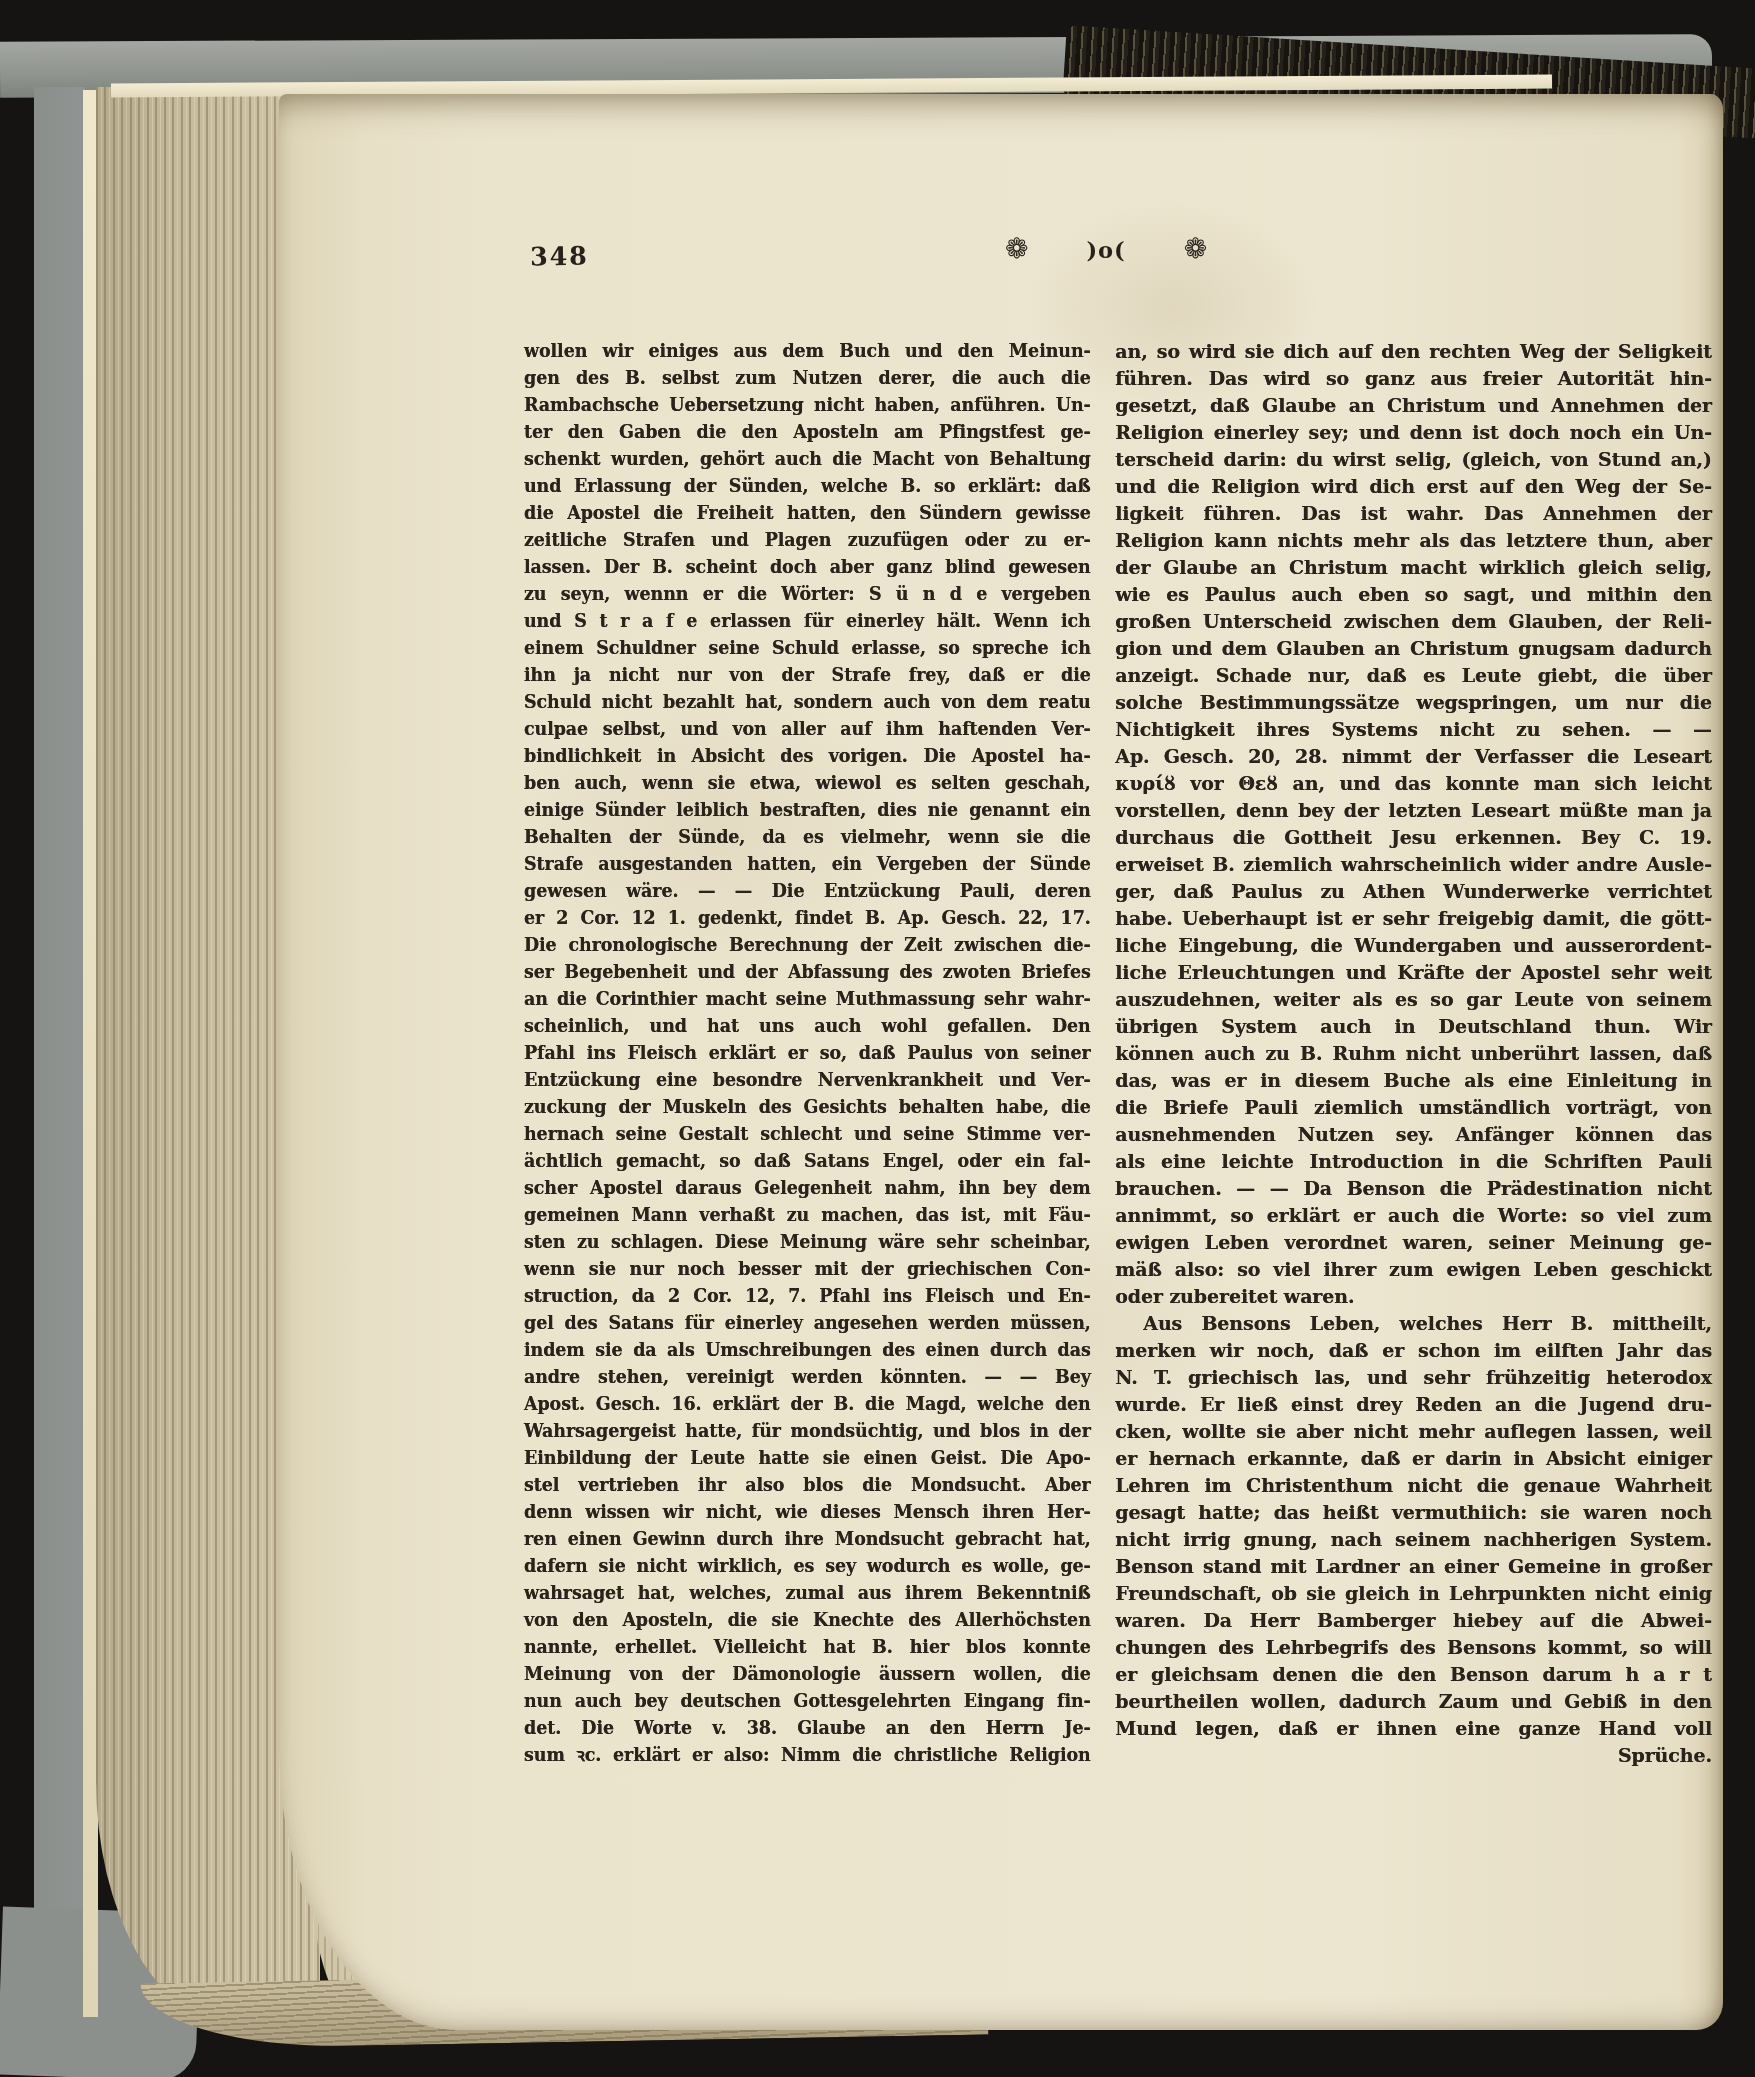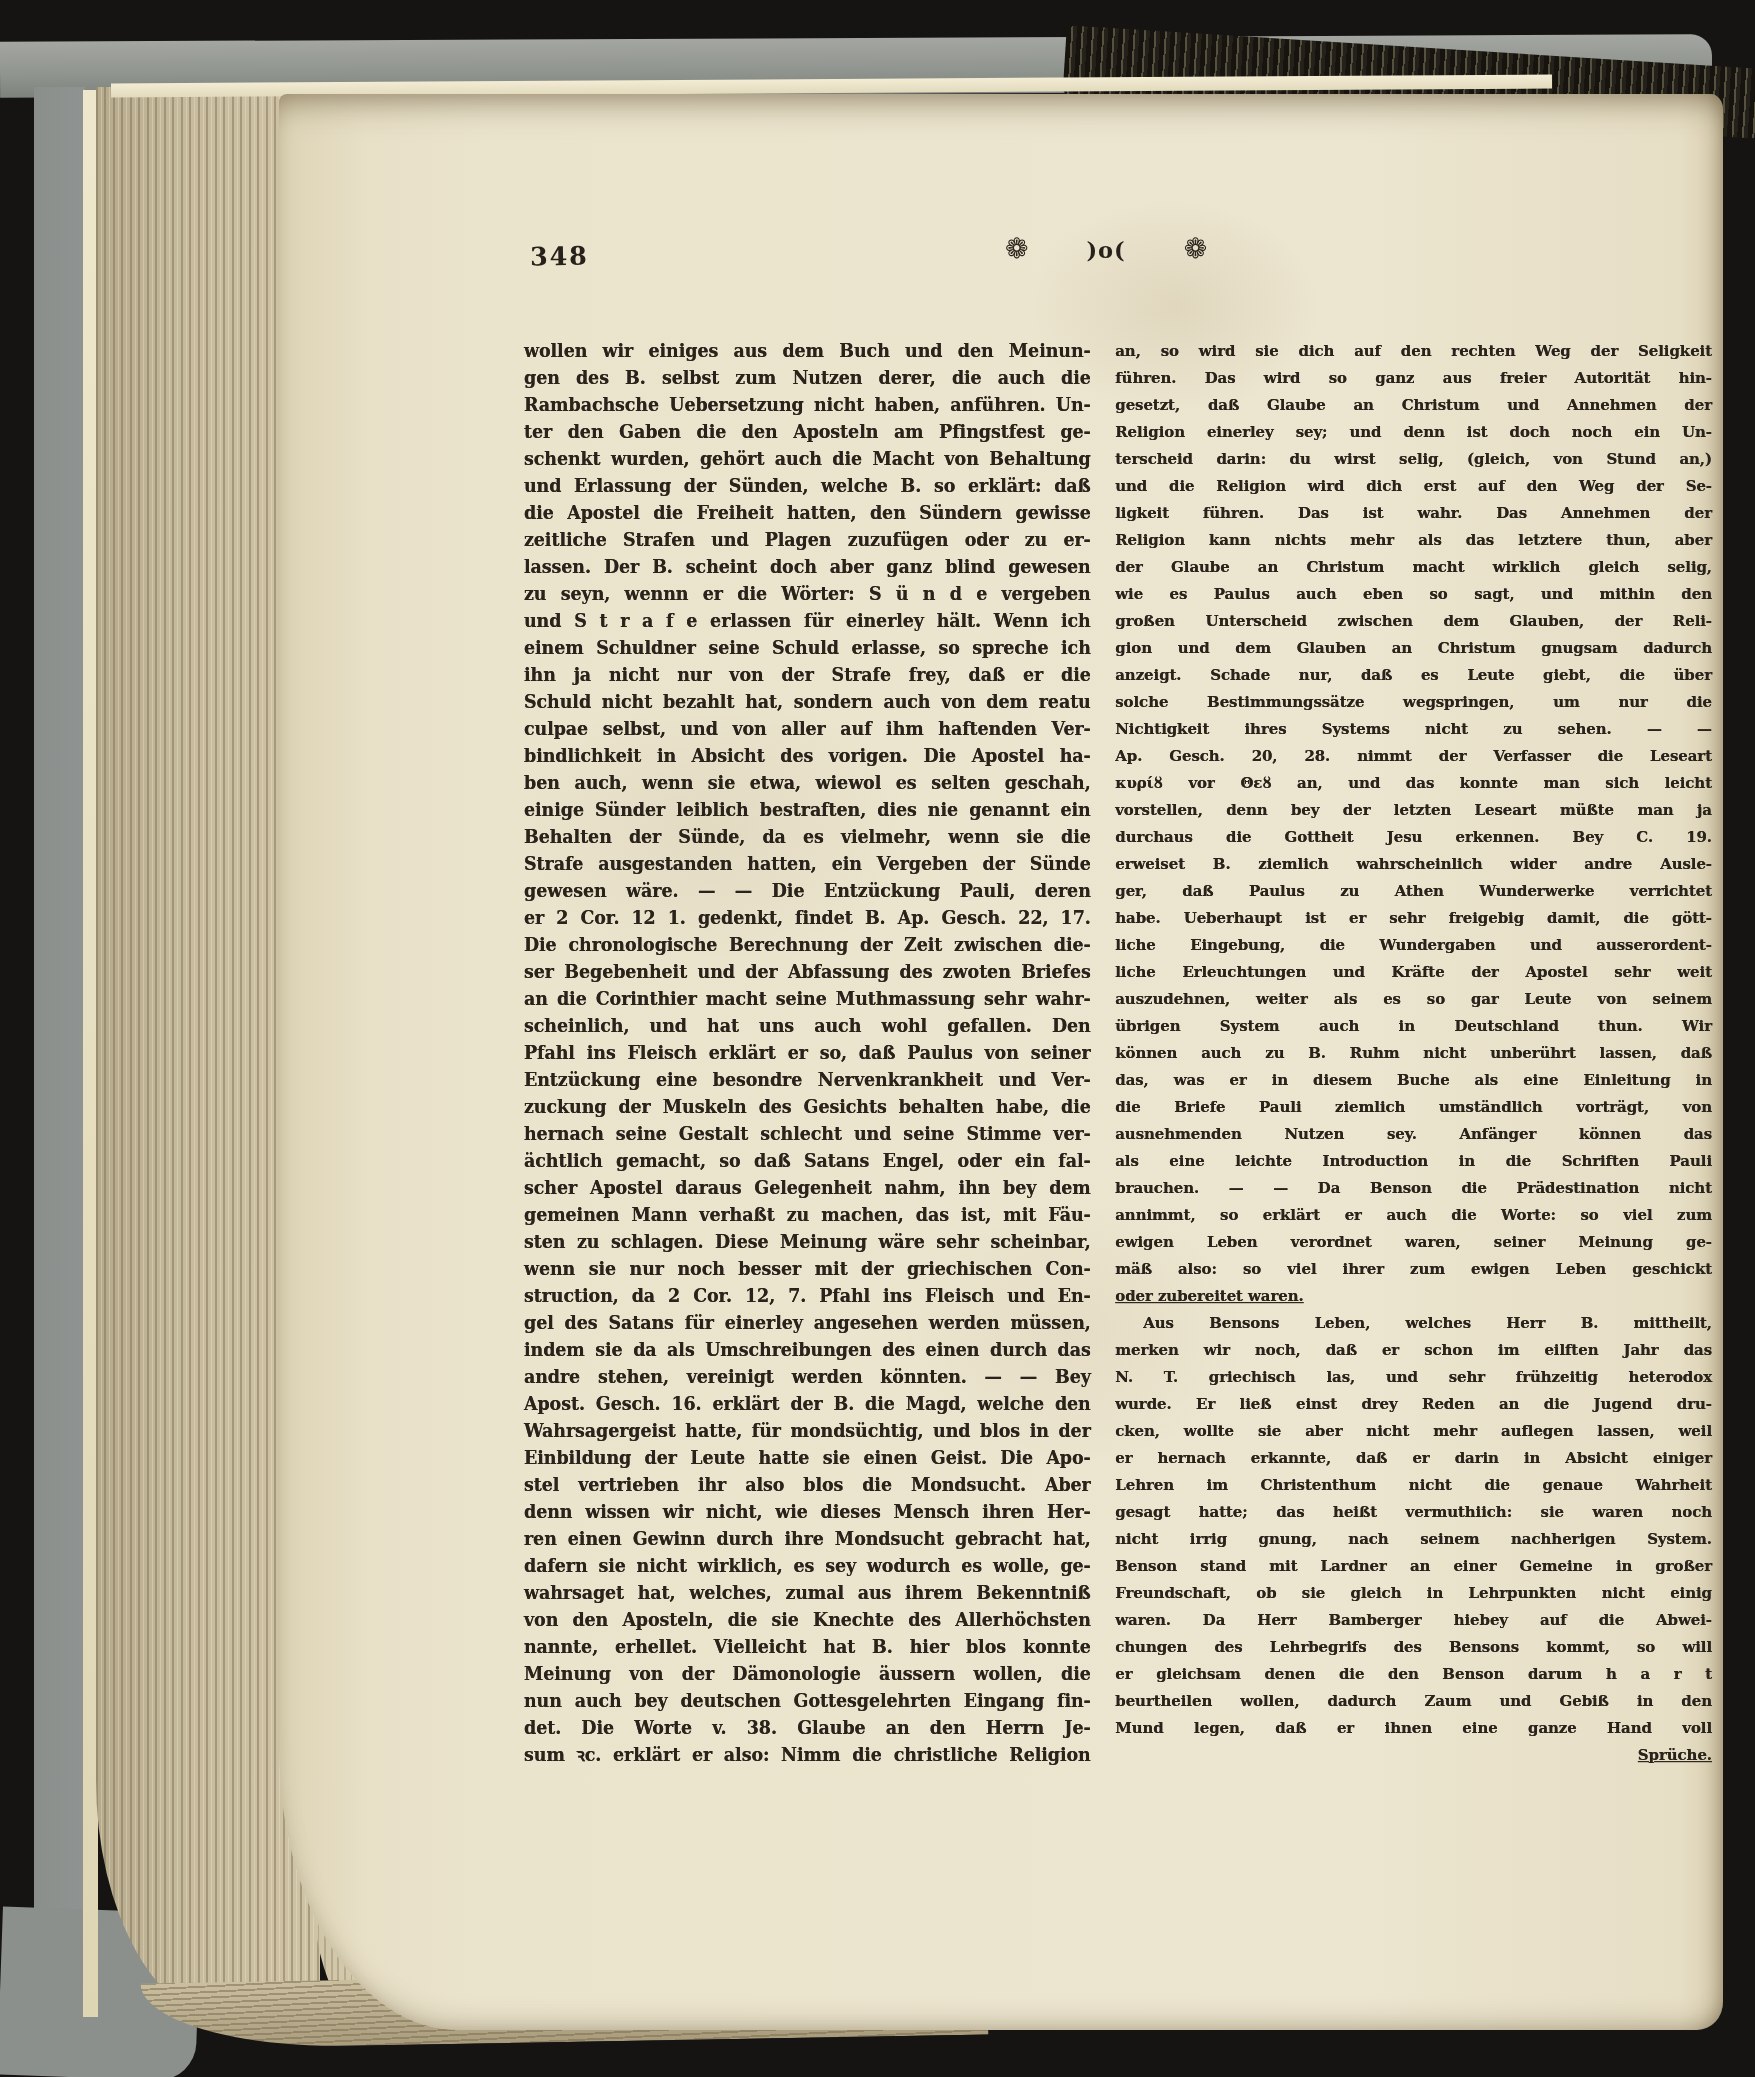--- a/index.html
+++ b/index.html
@@ -61,24 +61,24 @@
   .orn{font-size:28px;line-height:34px;color:#2a241c;}
   .divider{font-size:22.6px;font-weight:700;letter-spacing:0.9px;padding-top:1.9px;}
   .cols{display:flex;gap:24.5px;margin-top:9.4px;}
   .col{width:567px;margin-top:35px;}
   .col.right{width:597px;}
   .line{font-size:17.5px;font-weight:700;line-height:27px;white-space:nowrap;
         text-align:justify;text-align-last:justify;letter-spacing:-0.1px;
         color:#29231b;text-shadow:0 0 0.5px rgba(41,35,27,.8);
         transform:scaleY(1.02);}
   .line{white-space:normal;}
-  .line.noj{text-align-last:left;text-decoration:underline;}
+  .line.noj{text-align-last:left;}
   .line.ind{text-indent:28px;}
   .line.catch{text-align-last:right;}
-  .col.right .line{font-size:15px;}
+  .col.right .line{font-size:19px;}
 </style>
 </head>
 <body>
 
 <div id="stage">
   <div class="cover-top"></div>
   <div class="cover-left"></div>
   <div class="cover-bottom-left"></div>
   <div class="spine-strip"></div>
   <div class="fan"></div>

